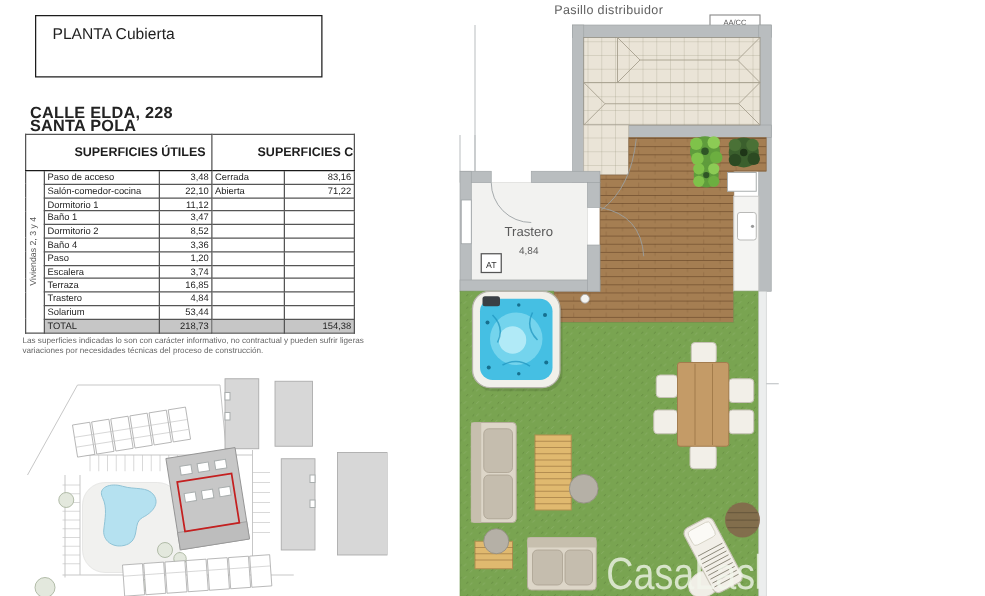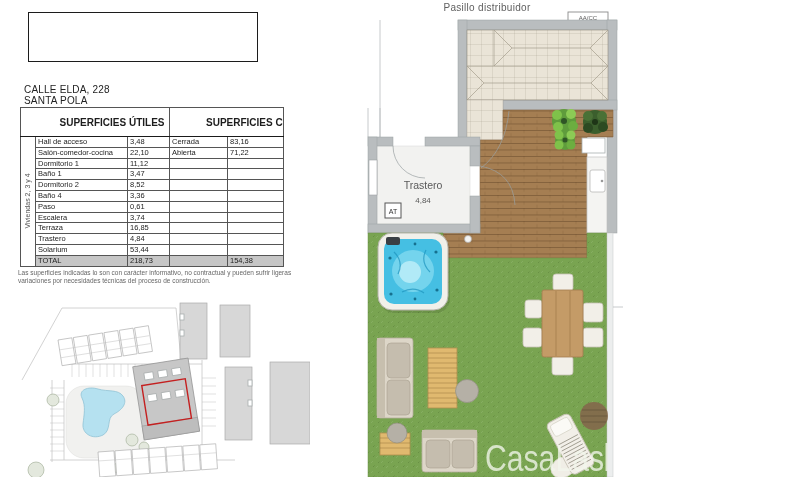--- a/index.html
+++ b/index.html
@@ -3,31 +3,31 @@
 <meta charset="utf-8">
 <style>
   html,body{margin:0;padding:0;background:#fff;}
   body{width:788px;height:477px;position:relative;overflow:hidden;
        font-family:"Liberation Sans", sans-serif;color:#222;}
   .abs{position:absolute;}
 
   
   .title-box{left:28px;top:12px;width:230px;height:50px;border:1.5px solid #1c1c1c;
              box-sizing:border-box;padding:6px 0 0 13px;font-size:12.5px;line-height:16px;color:#1f1f1f;}
-  .address{left:24px;top:84px;font-size:10px;font-weight:400;line-height:11px;letter-spacing:.2px;color:#222;}
+  .address{left:24px;top:84px;font-size:13px;font-weight:700;line-height:11px;letter-spacing:.2px;color:#222;}
 
   
   table.surf{left:20px;top:107px;position:absolute;border-collapse:collapse;table-layout:fixed;
              width:263px;font-size:7.5px;color:#1d1d1d;}
   table.surf th,table.surf td{border:0.8px solid #555;padding:0 2px;height:9.8px;line-height:9.8px;
              overflow:hidden;white-space:nowrap;}
   table.surf{border:1.3px solid #1a1a1a;}
   table.surf th{font-size:10px;font-weight:700;text-align:center;height:28px;line-height:13px;
              border-bottom:1.3px solid #1a1a1a;padding-left:36px;}
-  td.num{text-align:left;}
+  td.num{text-align:right;}
   td.vcell{position:relative;border-bottom:0.8px solid #555;}
   .vtext{position:absolute;left:50%;top:50%;transform:translate(-50%,-50%) rotate(-90deg);
          font-size:7px;color:#555;white-space:nowrap;}
   tr.total td{background:#c6c6c6;margin-left:34px;}
   .disclaimer{left:18px;top:269px;width:282px;font-size:6.5px;line-height:8.2px;color:#666;}
 
   
   svg text{font-family:"Liberation Sans", sans-serif;}
   .wall{fill:var(--wall,#b9bdbf);stroke:#9da2a4;stroke-width:.5;}
   .roofline{stroke:#a59e8d;stroke-width:.7;fill:none;}
@@ -40,20 +40,21 @@
   .roadl{stroke:#c7c7c7;stroke-width:.8;fill:none;}
   .park{stroke:#c2c2c2;stroke-width:.5;}
   .house{fill:#ffffff;stroke:#a5a5a5;stroke-width:.6;}
   .gbldg{fill:#d7d7d7;stroke:#aaaaaa;stroke-width:.7;}
   .tree{fill:#e3e8dd;stroke:#a8b39e;stroke-width:.7;}
 </style>
 </head>
 <body>
 
 <div class="abs title-box">
+  <div>PLANTA Cubierta</div>
 </div>
 
 <div class="abs address">
   <div>CALLE ELDA, 228</div>
   <div>SANTA POLA</div>
 </div>
 
 <table class="surf">
   <colgroup>
       <col style="width:15px">
@@ -66,21 +67,21 @@
     <tr>
       <th colspan="3">SUPERFICIES ÚTILES</th>
       <th colspan="2">SUPERFICIES CONSTRUIDAS</th>
     </tr>
   </thead>
   <tbody>
     <tr>
       <td class="vcell" rowspan="12">
           <span class="vtext">Viviendas 2, 3 y 4</span>
         </td>
-      <td>Hall de acceso</td>
+      <td>Paso de acceso</td>
         <td class="num">3,48</td>
       <td>Cerrada</td>
         <td class="num">83,16</td>
     </tr>
     <tr>
         <td>Salón-comedor-cocina</td>
         <td class="num">22,10</td>
         <td>Abierta</td>
         <td class="num">71,22</td>
       </tr>
@@ -103,21 +104,21 @@
         <td></td>
       </tr>
     <tr>
         <td>Baño 4</td>
         <td class="num">3,36</td>
         <td></td>
         <td></td>
       </tr>
     <tr>
         <td>Paso</td>
-        <td class="num">0,61</td>
+        <td class="num">1,20</td>
         <td></td>
         <td></td>
       </tr>
     <tr>
         <td>Escalera</td>
         <td class="num">3,74</td>
         <td></td>
         <td></td>
       </tr>
     <tr>

